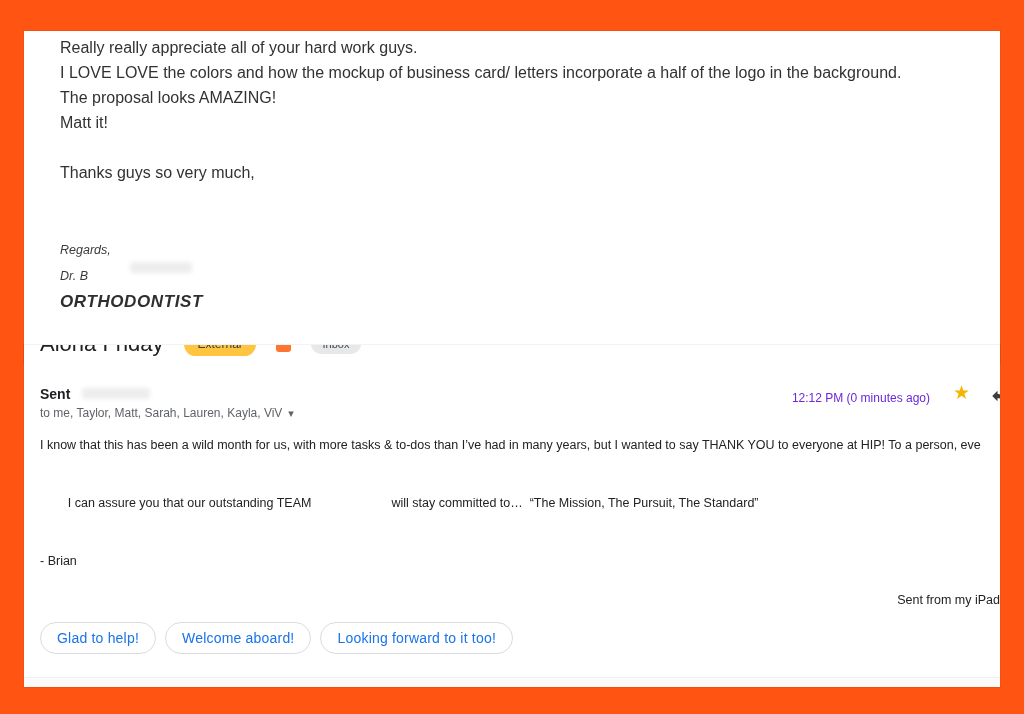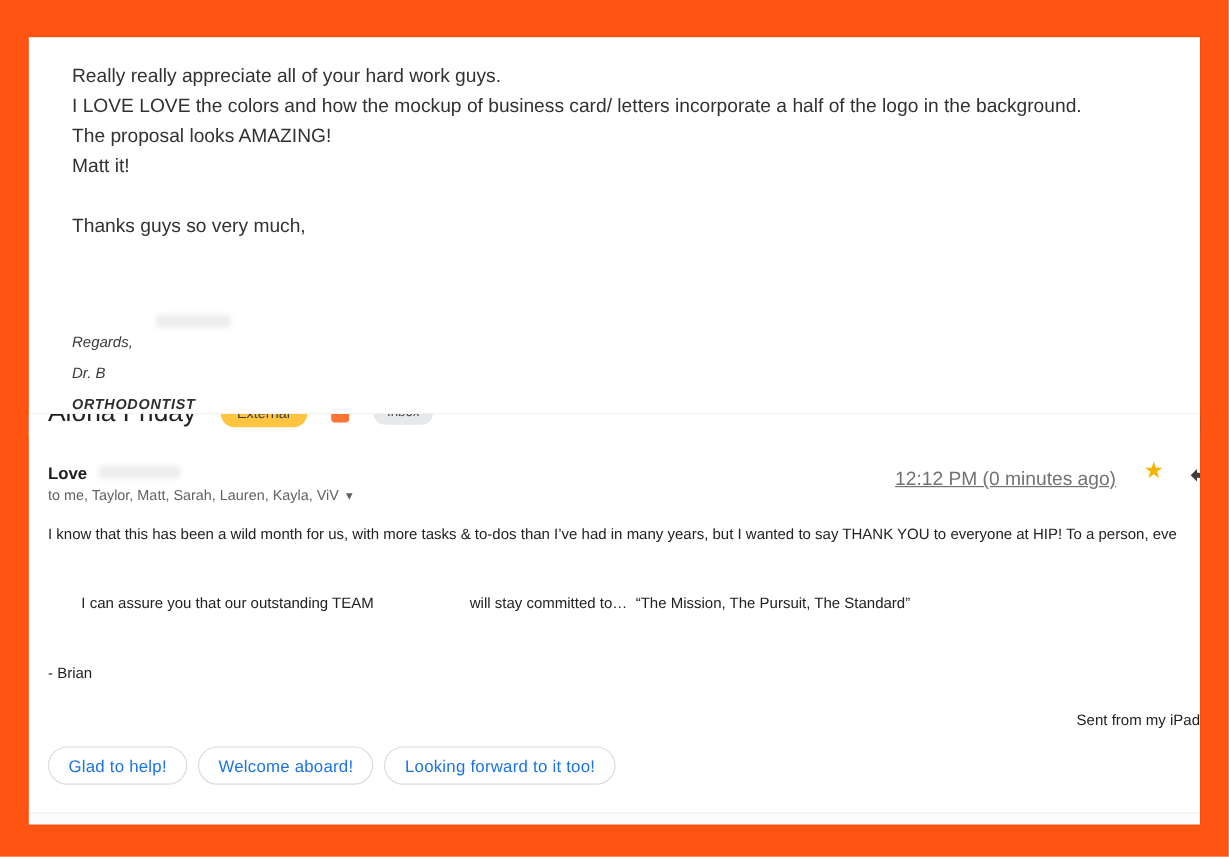--- a/index.html
+++ b/index.html
@@ -11,42 +11,42 @@
     font-family:"Liberation Sans", sans-serif;
   }
   .panel{
     position:absolute;
     background:#ffffff;
     box-shadow:0 0 0 1px rgba(0,0,0,0.05);
   }
   
   .panel.quoted{
     left:24px;top:31px;width:976px;height:332px;
-    padding:20px 20px 0 36px;
+    padding:4px 20px 0 36px;
     box-sizing:border-box;
     color:#303030;
     font-size:16px;
   }
   .q-line{
     line-height:25px;
     white-space:nowrap;
     color:#323232;
   }
   .q-blank{height:25px;}
-  .sig-block{margin-top:71px;}
+  .sig-block{margin-top:52px;}
   .sig-line{
     font-style:italic;
     font-size:12.5px;
     color:#3a3a3a;
     line-height:26px;
     white-space:nowrap;
   }
   .sig-title{
     font-weight:bold;
-    font-size:12px;
+    font-size:17px;
     letter-spacing:0.6px;
     color:#2f2f2f;
   }
   .smudge{
     position:absolute;
     background:#ededed;
     filter:blur(2px);
     border-radius:3px;
   }
   
@@ -90,21 +90,21 @@
     line-height:16px;
   }
   .recipients{
     position:absolute;top:61px;left:16px;
     font-size:12px;color:#5f6368;line-height:14px;
     white-space:nowrap;cursor:pointer;
   }
   .recipients .arrow{margin-left:6px;font-size:11px;}
   .timestamp{
     position:absolute;top:46px;right:70px;
-    font-size:16px;color:#737373;white-space:nowrap;text-decoration:underline;
+    font-size:12px;color:#6d28d9;white-space:nowrap;
   }
   .star{
     position:absolute;top:38px;right:30px;
     font-size:19px;color:#F4B400;line-height:19px;
     cursor:pointer;
   }
   .reply-icon{
     position:absolute;top:42px;right:-8px;
     width:18px;height:18px;
   }
@@ -166,21 +166,21 @@
 
   <div class="panel message">
 
     <div class="subject-row">
       <h1 class="subject-title">Aloha Friday</h1>
       <span class="badge yellow">External</span>
       <span class="label-marker"></span>
       <span class="badge gray">Inbox</span>
     </div>
 
-    <div class="sender">Love</div>
+    <div class="sender">Sent</div>
     <div class="smudge" style="left:58px;top:43px;width:68px;height:11px;"></div>
     <div class="recipients">
       <span>to me, Taylor, Matt, Sarah, Lauren, Kayla, ViV</span><span class="arrow">▾</span>
     </div>
 
     <div class="timestamp">12:12 PM (0 minutes ago)</div>
     <div class="star">★</div>
     <svg class="reply-icon" viewBox="0 0 24 24">
       <path d="M10 9V5l-7 7 7 7v-4.1c5 0 8.5 1.6 11 5.1-1-5-4-10-11-11z" fill="#3c3c3c"></path>
     </svg>

